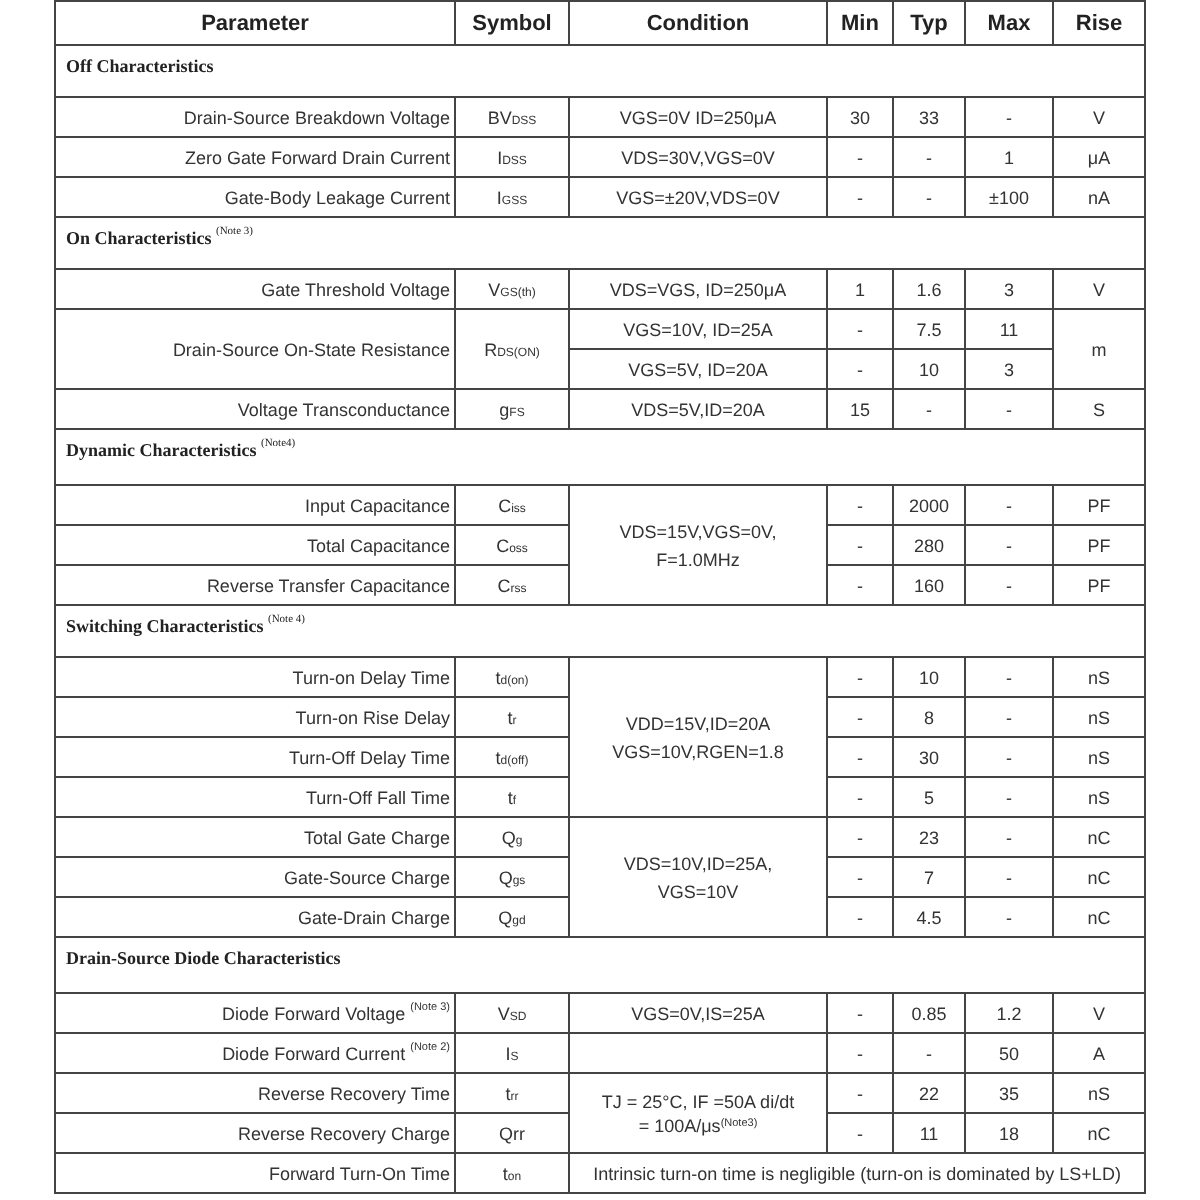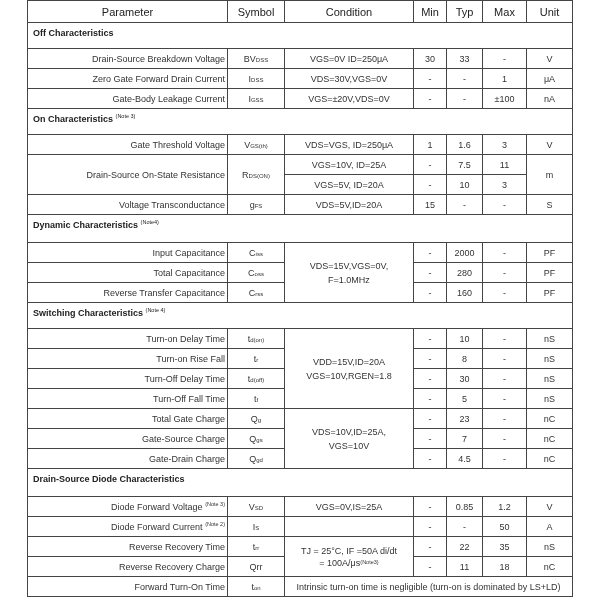--- a/index.html
+++ b/index.html
@@ -1,21 +1,21 @@
 <!DOCTYPE html>
 <html><head>
 <meta charset="utf-8">
 <style>
   html,body{margin:0;padding:0;background:#fff;}
   body{width:600px;height:600px;overflow:hidden;position:relative;font-family:"Liberation Sans",sans-serif;color:#333;}
   table{position:absolute;left:27px;top:0;border-collapse:collapse;table-layout:fixed;width:545px;}
   td,th{border:1px solid #444;font-size:9px;padding:0 2px;height:19px;text-align:center;vertical-align:middle;overflow:hidden;white-space:nowrap;}
-  th{font-size:11px;font-weight:normal;height:21px;color:#222;}
+  th{font-size:11px;font-weight:bold;height:21px;color:#222;}
   td.p{text-align:right;padding-left:5px;}
-  tr.sec td{text-align:left;padding-left:5px;font-weight:bold;font-size:9px;vertical-align:top;padding-top:5px;height:20px;color:#222;}
+  tr.sec td{text-align:left;padding-left:5px;font-weight:bold;font-size:9px;vertical-align:top;padding-top:5px;height:20px;color:#222;font-family:Liberation Serif, serif;}
   tr.sec.tall td{height:22px;}
   sup{font-size:5.5px;font-weight:normal;vertical-align:top;position:relative;top:-1px;}
   sub{font-size:6px;vertical-align:baseline;}
   .wrap{white-space:normal;line-height:14px;}
 </style>
 </head>
 <body>
 
 <table>
   <colgroup>
@@ -28,21 +28,21 @@
       <col style="width:46px">
   </colgroup>
   <tbody>
       <tr>
     <th>Parameter</th>
     <th>Symbol</th>
     <th>Condition</th>
     <th>Min</th>
     <th>Typ</th>
     <th>Max</th>
-    <th>Unit</th>
+    <th>Rise</th>
   </tr>
 
   <tr class="sec">
     <td colspan="7"><span>Off Characteristics</span></td>
   </tr>
   <tr>
     <td class="p">Drain-Source Breakdown Voltage</td>
     <td><span>BV</span><sub>DSS</sub></td>
     <td>VGS=0V ID=250μA</td>
     <td>30</td>
@@ -141,21 +141,21 @@
   <tr>
     <td class="p">Turn-on Delay Time</td>
     <td><span>t</span><sub>d(on)</sub></td>
     <td rowspan="4" class="wrap"><span>VDD=15V,ID=20A</span><br><span>VGS=10V,RGEN=1.8</span></td>
     <td>-</td>
     <td>10</td>
     <td>-</td>
     <td>nS</td>
   </tr>
   <tr>
-    <td class="p">Turn-on Rise Fall</td>
+    <td class="p">Turn-on Rise Delay</td>
     <td><span>t</span><sub>r</sub></td>
     <td>-</td>
     <td>8</td>
     <td>-</td>
     <td>nS</td>
   </tr>
   <tr>
     <td class="p">Turn-Off Delay Time</td>
     <td><span>t</span><sub>d(off)</sub></td>
     <td>-</td>

